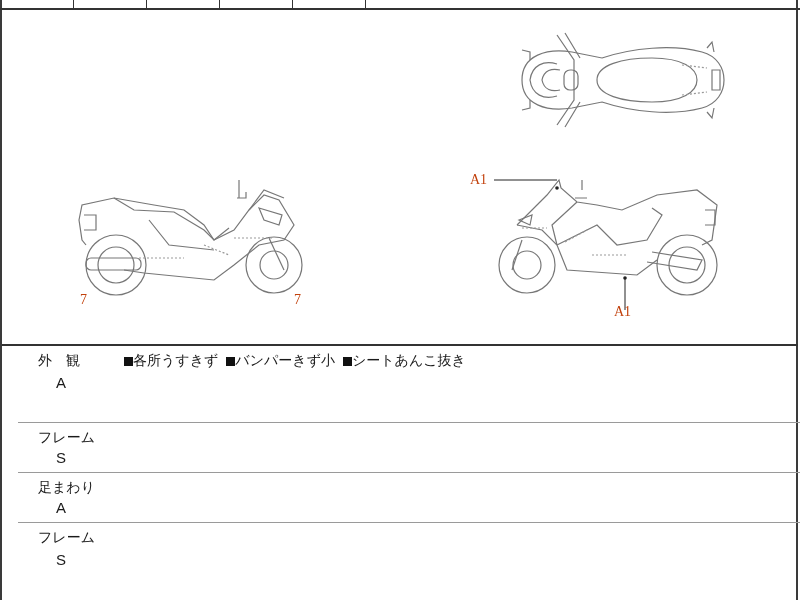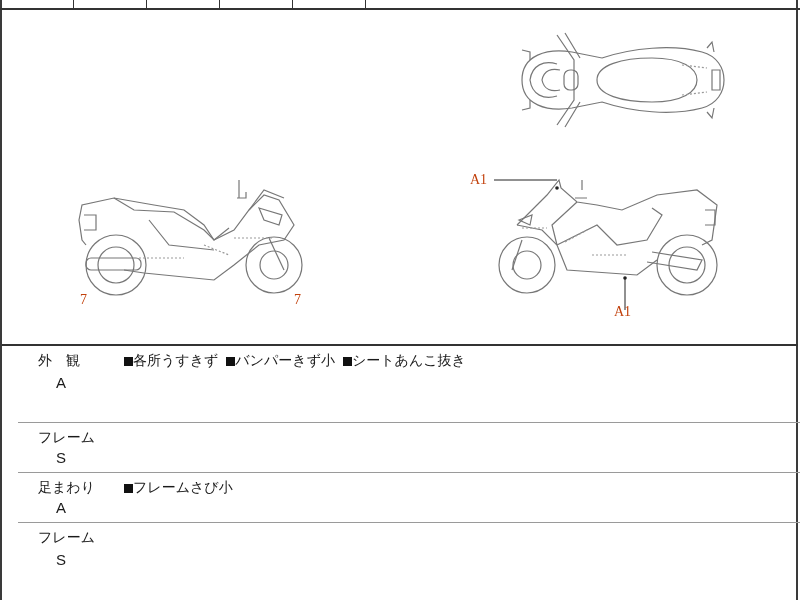--- a/index.html
+++ b/index.html
@@ -118,24 +118,18 @@
 </div>
 
 <div class="row" style="top:423px;height:49px">
   <span class="row-title">フレーム</span>
   <span class="row-grade" style="top:26px">S</span>
 </div>
 
 <div class="row" style="top:473px;height:49px">
   <span class="row-title">足まわり</span>
   <span class="row-grade" style="top:26px">A</span>
-  <div class="row-notes">
-    <span class="note">
-        <span class="sq"></span>
-        <span>フレームさび小</span>
-      </span>
-  </div>
 </div>
 
 <div class="row" style="top:523px;height:77px;border-bottom:none">
   <span class="row-title">フレーム</span>
   <span class="row-grade" style="top:28px">S</span>
 </div>
 
 </body></html>

